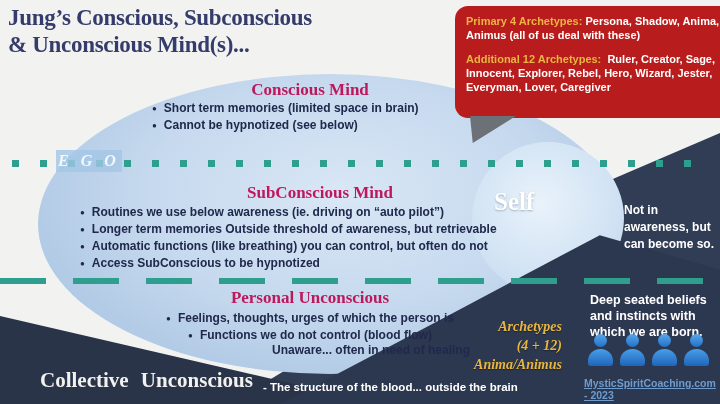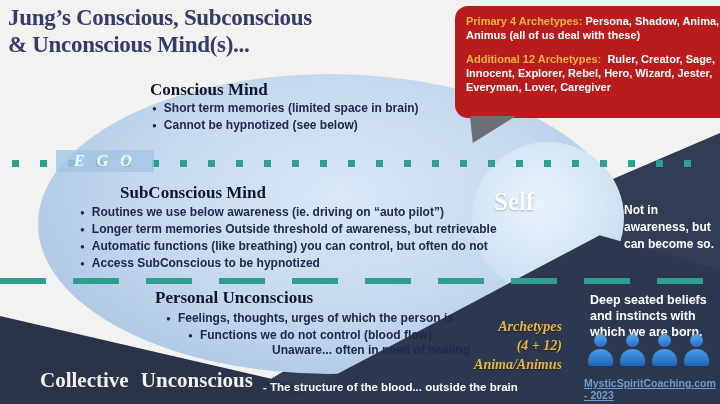--- a/index.html
+++ b/index.html
@@ -32,35 +32,35 @@
   
   .bubble{left:455px;top:6px;width:280px;height:112px;background:#b91c1c;
     border-radius:13px;padding:8px 11px;box-sizing:border-box;
     font:700 11px/14px "Liberation Sans",sans-serif;color:#fff;}
   .bubble p{margin:0 0 10px 0;}
   .bubble .lbl{color:#eab542;}
   .bubble-tail{left:470px;top:116px;width:46px;height:27px;background:#6c7077;
     clip-path:polygon(0 0,100% 0,6% 100%);}
 
   
-  .sec-head{font:700 17px/19px "Liberation Serif",serif;color:#0f172a;text-align:left;}
+  .sec-head{font:700 17px/19px "Liberation Serif",serif;color:#be185d;text-align:center;}
   ul.blist{margin:0;padding:0;list-style:none;font:700 12px/17px "Liberation Sans",sans-serif;color:#20294c;}
   ul.blist li{padding-left:15px;text-indent:-15px;}
   ul.blist li::before{content:"●";font-size:8px;margin-right:7px;vertical-align:1px;}
   ul.center li{padding-left:0;text-indent:0;text-align:center;}
   .noind{text-align:right;font:700 12px/16px "Liberation Sans",sans-serif;color:#20294c;}
 
   .conscious-head{left:150px;top:80px;width:320px;}
   .conscious-list{left:152px;top:100px;width:330px;}
   .sub-head{left:120px;top:183px;width:400px;}
   .sub-list{left:80px;top:204px;width:420px;}
   .pu-head{left:155px;top:288px;width:310px;}
   .pu-list{left:150px;top:310px;width:320px;}
 
-  .ego{left:56px;top:150px;padding:2px 18px;
+  .ego{left:56px;top:150px;padding:2px 2px;
     background:rgba(163,198,229,0.8);color:#f0f7fd;
     font:700 italic 16px "Liberation Serif",serif;letter-spacing:4px;font-style:italic;}
   .self{left:494px;top:188px;color:#fff;font:700 25px "Liberation Serif",serif;
     text-shadow:0 1px 2px rgba(40,60,90,.35);}
 
   .nia{left:624px;top:202px;width:95px;color:#fff;
     font:700 12px/17px "Liberation Sans",sans-serif;}
 
   .arch-note{left:432px;top:317px;width:130px;text-align:right;color:#e9b73c;
     font:700 italic 14px/19px "Liberation Serif",serif;font-style:italic;

